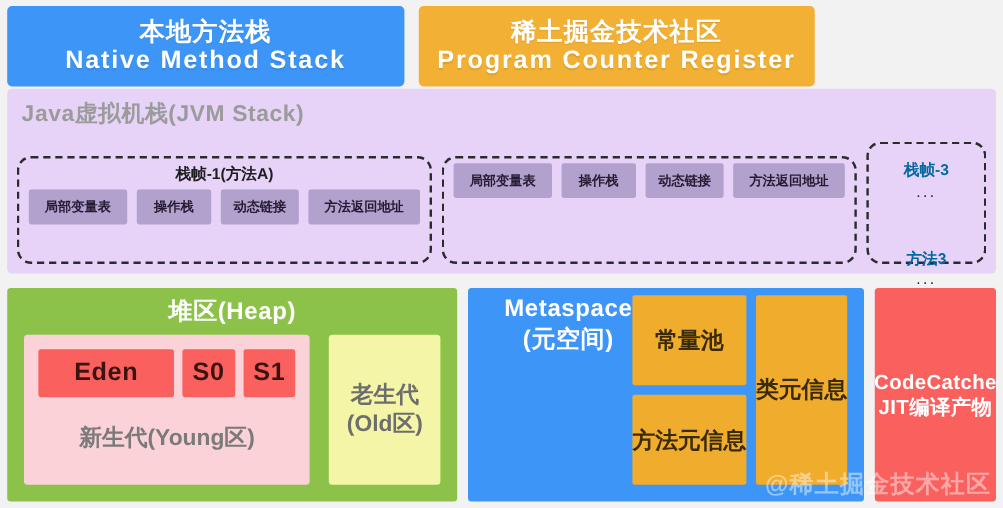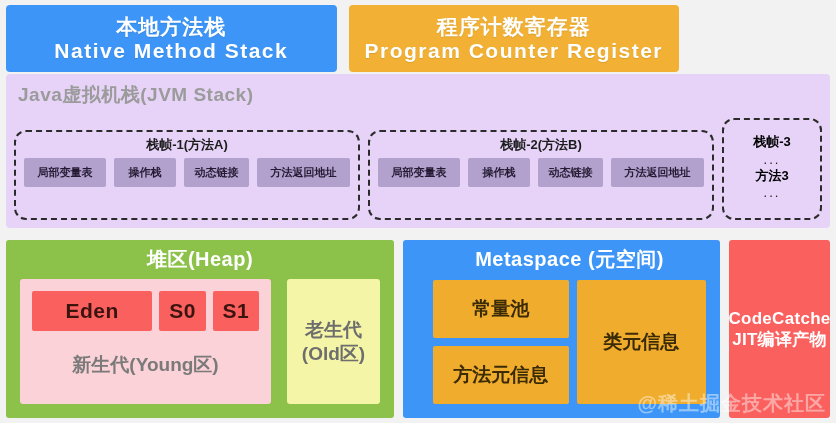--- a/index.html
+++ b/index.html
@@ -125,23 +125,24 @@
     align-items: center;
     justify-content: center;
   }
   .slot-lvt { flex: 1.25 1 0; }
   .slot-os  { flex: 0.9 1 0; }
   .slot-dl  { flex: 0.95 1 0; }
   .slot-ra  { flex: 1.45 1 0; }
   .frame-narrow .nf-line {
     font-size: 13px;
     font-weight: bold;
-    color: #000000;
+    color: #0369a1;
     line-height: 1.15;
     text-align: right;
+    margin-top: 40px;
   }
   .frame-narrow .nf-dots {
     font-size: 13px;
     color: #1d1d1d;
     letter-spacing: 2px;
     line-height: 1;
     padding: 2px 0;
   }
 
   
@@ -232,21 +233,20 @@
   }
 
   
   .meta {
     flex: 1 1 0;
     background: #3d96f7;
     border-radius: 3px;
     box-sizing: border-box;
     padding: 6px 14px 14px 30px;
     display: flex;
-    flex-direction: column;
   }
   .meta-title {
     text-align: center;
     color: #ffffff;
     font-size: 20px;
     font-weight: bold;
     letter-spacing: 0.5px;
     margin-bottom: 7px;
   }
   .meta-body {
@@ -310,42 +310,41 @@
 <body>
 
 <div id="canvas">
 
   <div class="top-row">
     <div class="hdr hdr-native">
       <div class="cn">本地方法栈</div>
       <div class="en">Native Method Stack</div>
     </div>
     <div class="hdr hdr-pcr">
-      <div class="cn">程序计数寄存器</div>
+      <div class="cn">稀土掘金技术社区</div>
       <div class="en">Program Counter Register</div>
     </div>
   </div>
 
   <div class="jvm-panel">
     <div class="jvm-title">Java虚拟机栈(JVM Stack)</div>
 
     <div class="frames">
 
       <div class="frame frame-wide">
         <div class="frame-title">栈帧-1(方法A)</div>
         <div class="slots">
           <div class="slot slot-lvt">局部变量表</div>
           <div class="slot slot-os">操作栈</div>
           <div class="slot slot-dl">动态链接</div>
           <div class="slot slot-ra">方法返回地址</div>
         </div>
       </div>
 
       <div class="frame frame-wide">
-        <div class="frame-title">栈帧-2(方法B)</div>
         <div class="slots">
           <div class="slot slot-lvt">局部变量表</div>
           <div class="slot slot-os">操作栈</div>
           <div class="slot slot-dl">动态链接</div>
           <div class="slot slot-ra">方法返回地址</div>
         </div>
       </div>
 
       <div class="frame frame-narrow">
         <div class="nf-line">栈帧-3</div>

